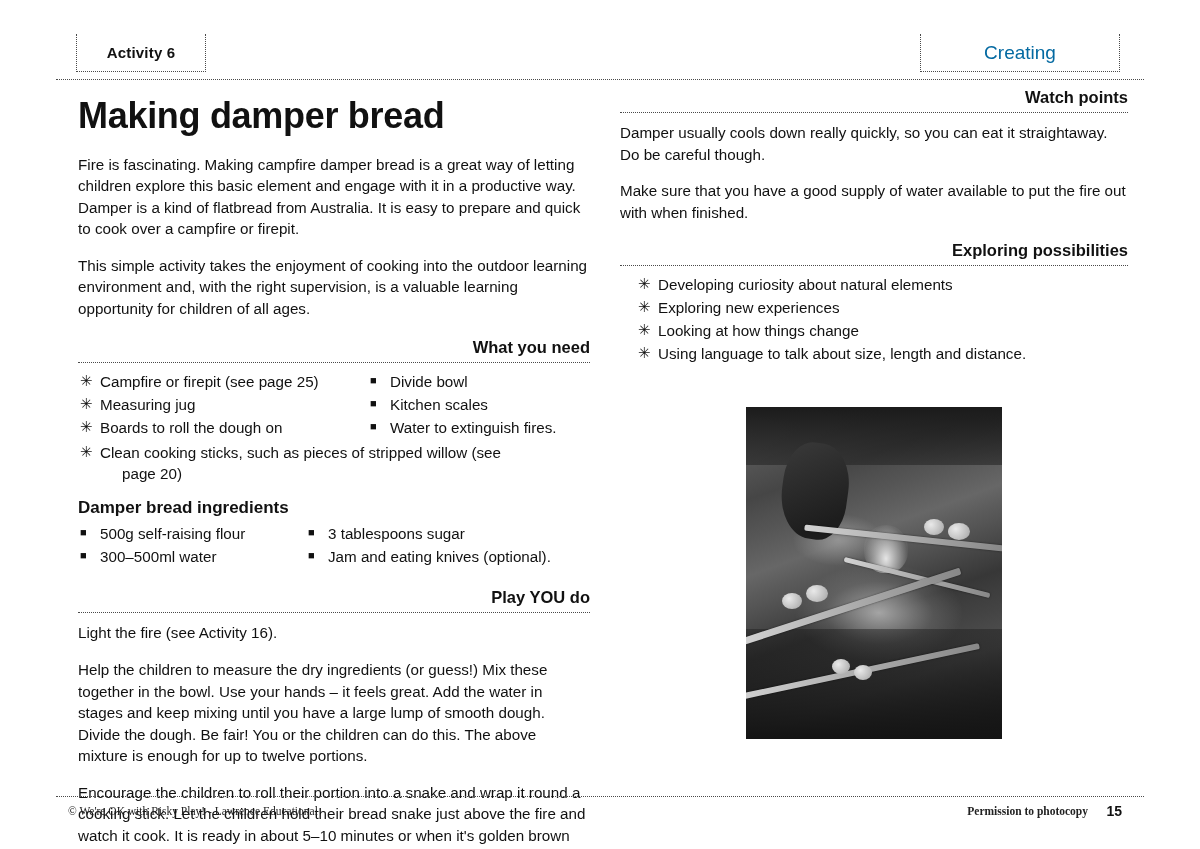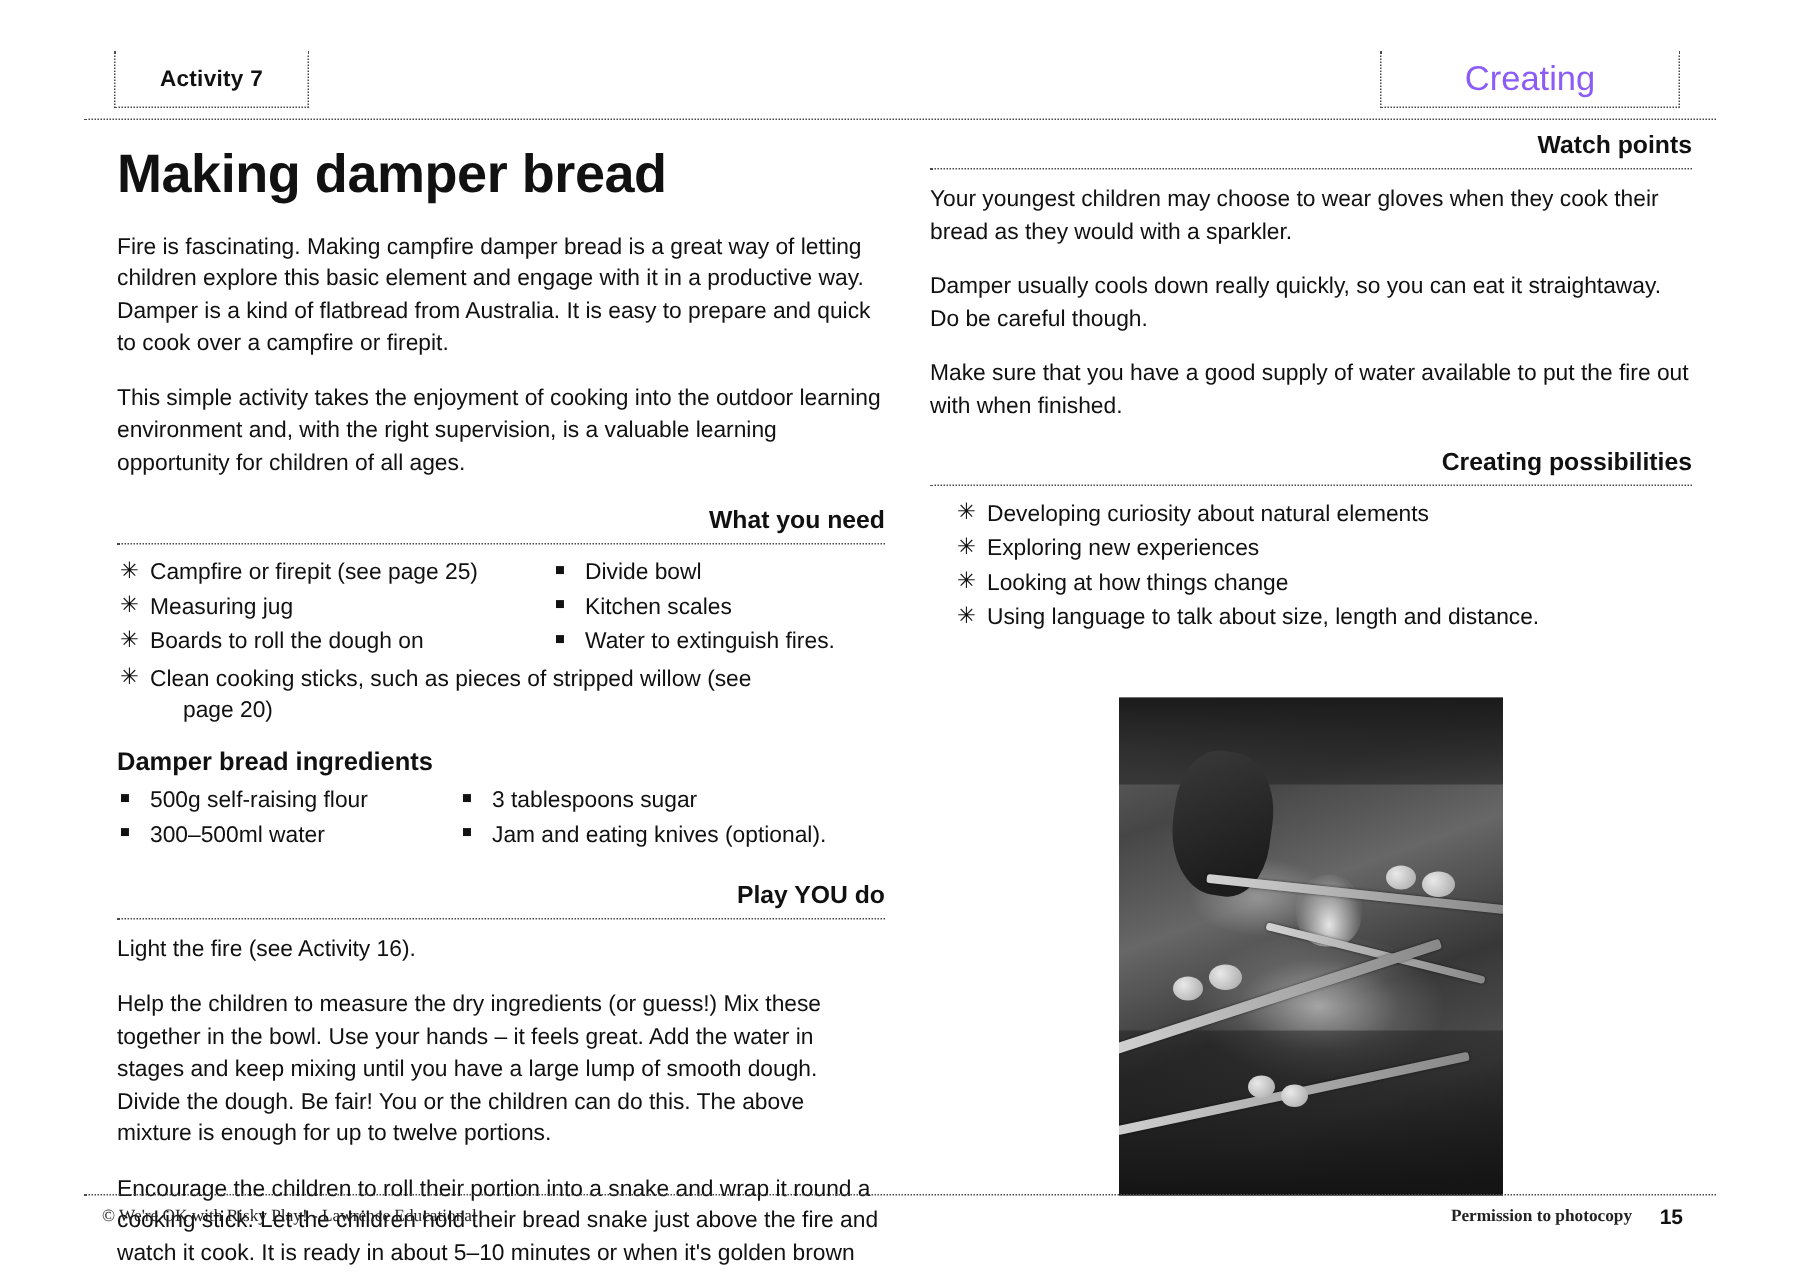--- a/index.html
+++ b/index.html
@@ -61,22 +61,22 @@
     width: 200px;
     height: 38px;
     border: 1px dotted #4a4a4a;
     border-top: none;
     box-sizing: border-box;
     display: flex;
     align-items: center;
     justify-content: center;
   }
   .section-tab span {
-    font-size: 23px;
-    color: #8b5cf6;
+    font-size: 19px;
+    color: #0369a1;
   }
   .header-rule {
     position: absolute;
     left: 0;
     top: 45px;
     width: 1088px;
     border-top: 1px dotted #4a4a4a;
   }
 
   
@@ -283,21 +283,21 @@
 </style>
 </head>
 <body>
 
 <div class="page">
 
   <div class="edge-left"></div>
 
   <div class="header">
     <div class="activity-tab">
-      <span>Activity 7</span>
+      <span>Activity 6</span>
     </div>
     <div class="section-tab">
       <span>Creating</span>
     </div>
     <div class="header-rule"></div>
   </div>
 
   <div class="col col-left">
 
     <h1 class="title">Making damper bread</h1>
@@ -346,25 +346,24 @@
     <p class="body">Light the fire (see Activity 16).</p>
     <p class="body">Help the children to measure the dry ingredients (or guess!) Mix these together in the bowl. Use your hands – it feels great. Add the water in stages and keep mixing until you have a large lump of smooth dough. Divide the dough. Be fair! You or the children can do this. The above mixture is enough for up to twelve portions.</p>
     <p class="body">Encourage the children to roll their portion into a snake and wrap it round a cooking stick. Let the children hold their bread snake just above the fire and watch it cook. It is ready in about 5–10 minutes or when it's golden brown on the outside. Spread the damper bread with jam or dip it in it if you like. Eat and enjoy!</p>
   </div>
 
   <div class="col col-right">
 
     <h2 class="head" style="margin-top:0">Watch points</h2>
     <div class="dotted-rule"></div>
 
-    <p class="body">Your youngest children may choose to wear gloves when they cook their bread as they would with a sparkler.</p>
     <p class="body">Damper usually cools down really quickly, so you can eat it straightaway. Do be careful though.</p>
     <p class="body">Make sure that you have a good supply of water available to put the fire out with when finished.</p>
 
-    <h2 class="head">Creating possibilities</h2>
+    <h2 class="head">Exploring possibilities</h2>
     <div class="dotted-rule"></div>
 
     <ul class="list star" style="padding-left:16px">
       <li><span class="bullet">✳</span><span>Developing curiosity about natural elements</span></li>
       <li><span class="bullet">✳</span><span>Exploring new experiences</span></li>
       <li><span class="bullet">✳</span><span>Looking at how things change</span></li>
       <li><span class="bullet">✳</span><span>Using language to talk about size, length and distance.</span></li>
     </ul>
 
     <div class="photo-wrap">

